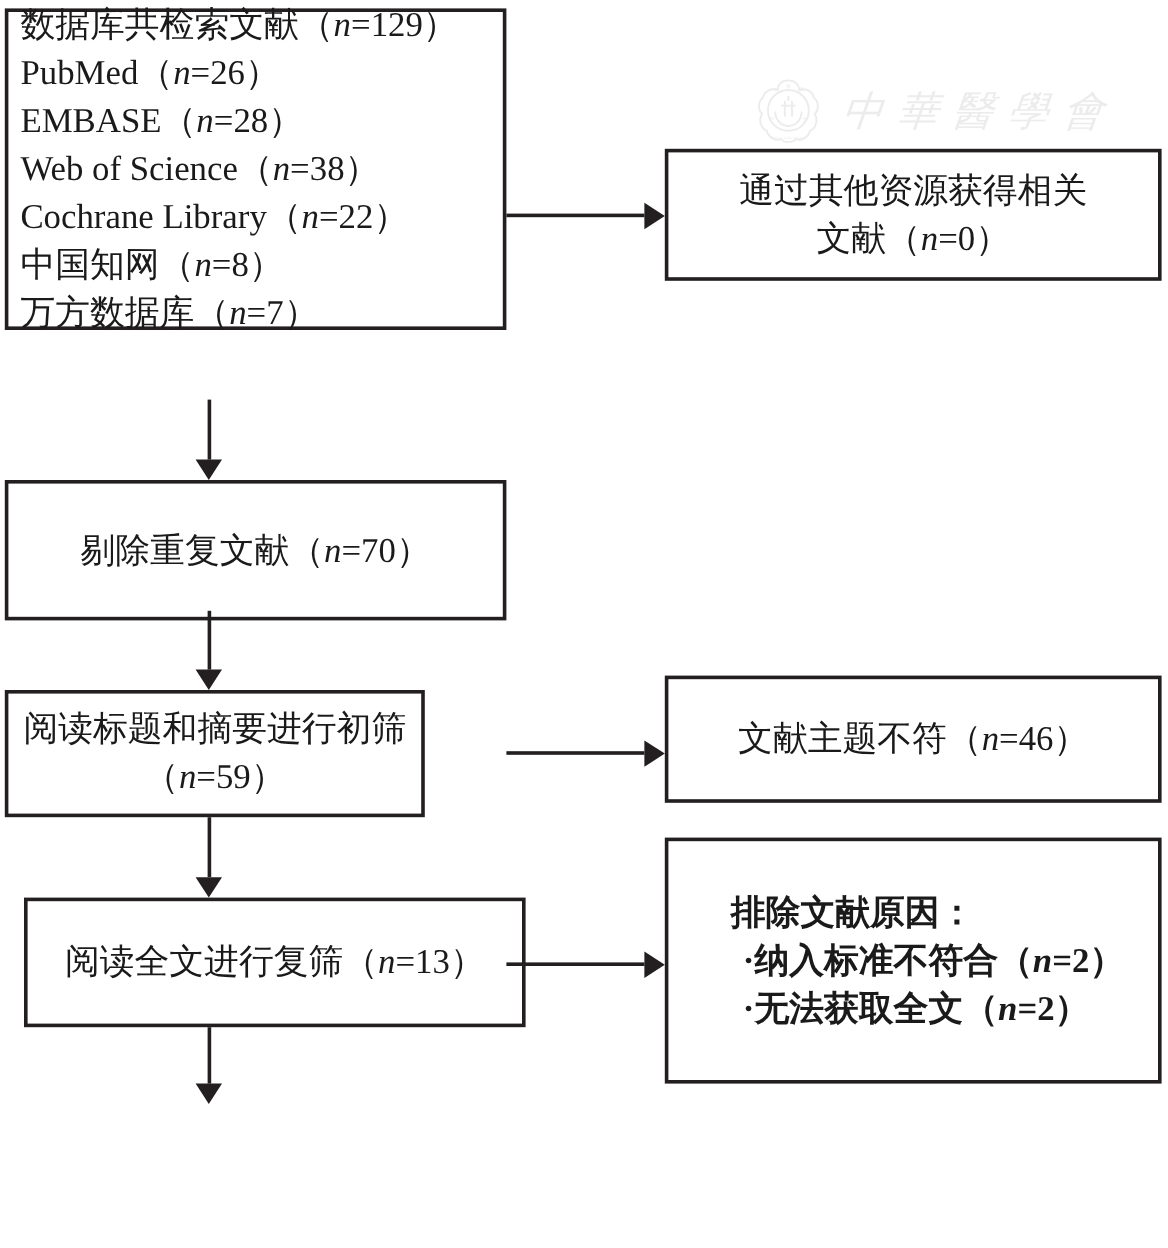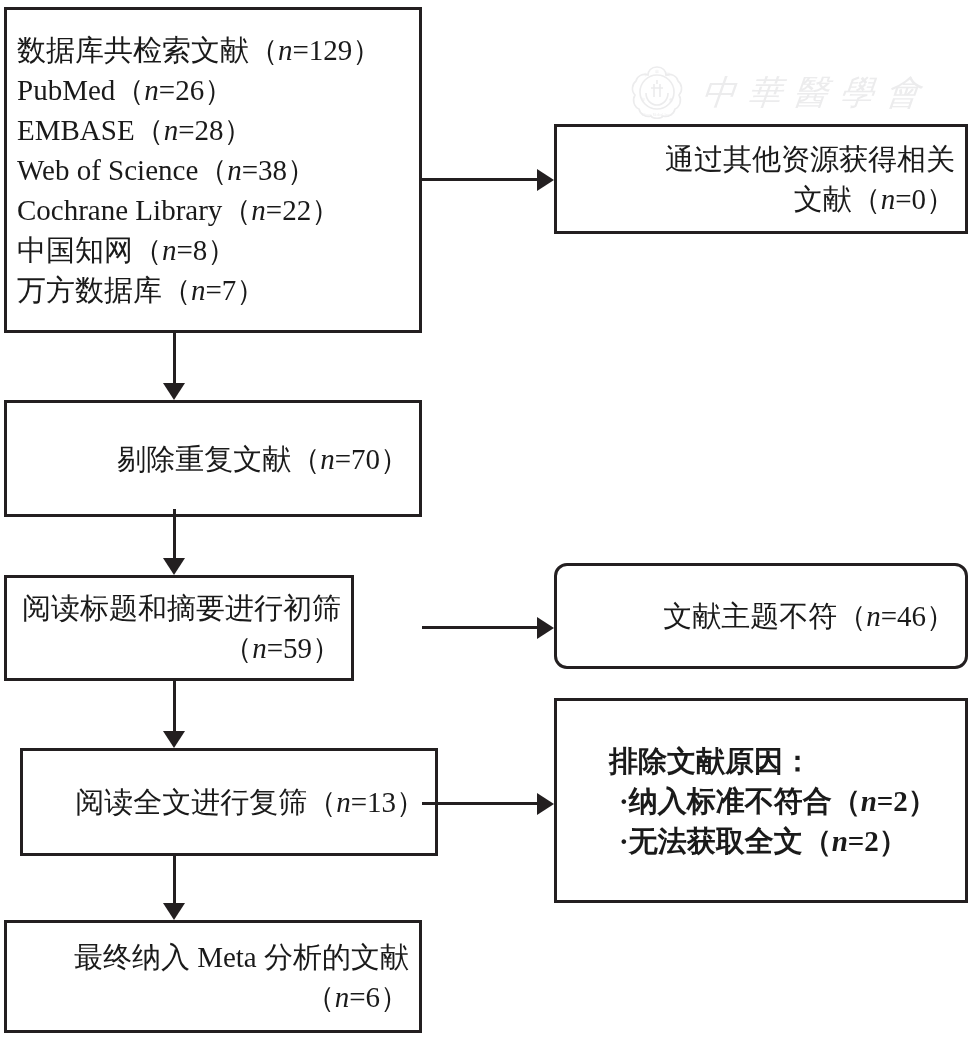--- a/index.html
+++ b/index.html
@@ -59,21 +59,21 @@
     justify-content: center;
   }
   .box-lines {
     padding: 0 10px;
   }
   .line {
     font-size: 29px;
     line-height: 40px;
     white-space: nowrap;
   }
-  .ctr { text-align: right; }
+  .ctr { text-align: center; }
   .lft { text-align: left; }
   .lft-indent { text-align: left; padding-left: 42px; }
   .lft-indent2 { text-align: left; padding-left: 52px; }
 
   .ital { font-style: italic; }
 
   
   .vline {
     position: absolute;
     background: #231f20;
@@ -123,21 +123,21 @@
           <text x="38" y="12">醫</text>
           <text x="13" y="37">學</text>
           <text x="41" y="37">會</text>
         </g>
         <text x="29" y="52" fill="#ececed" font-size="3.2" text-anchor="middle" font-family="'Liberation Serif', serif">Chinese Medical Assoc.</text>
       </svg>
     </div>
     <div class="wm-text">中華醫學會</div>
   </div>
 
-  <div class="box box-lines" style="left:4px; top:7px; width:418px; height:326px;">
+  <div class="box box-lines" style="left:4px; top:7px; width:418px; height:268px;">
     <div class="line lft">数据库共检索文献（<span class="ital">n</span>=129）</div>
     <div class="line lft">PubMed（<span class="ital">n</span>=26）</div>
     <div class="line lft">EMBASE（<span class="ital">n</span>=28）</div>
     <div class="line lft">Web of Science（<span class="ital">n</span>=38）</div>
     <div class="line lft">Cochrane Library（<span class="ital">n</span>=22）</div>
     <div class="line lft">中国知网（<span class="ital">n</span>=8）</div>
     <div class="line lft">万方数据库（<span class="ital">n</span>=7）</div>
   </div>
 
   <div class="box box-lines" style="left:554px; top:124px; width:414px; height:110px;">
@@ -147,38 +147,34 @@
 
   <div class="box box-lines" style="left:4px; top:400px; width:418px; height:117px;">
     <div class="line ctr">剔除重复文献（<span class="ital">n</span>=70）</div>
   </div>
 
   <div class="box box-lines" style="left:4px; top:575px; width:350px; height:106px;">
     <div class="line ctr">阅读标题和摘要进行初筛</div>
     <div class="line ctr">（<span class="ital">n</span>=59）</div>
   </div>
 
-  <div class="box box-lines" style="left:554px; top:563px; width:414px; height:106px;border-radius:13px;">
+  <div class="box box-lines" style="left:554px; top:563px; width:414px; height:106px;">
     <div class="line ctr">文献主题不符（<span class="ital">n</span>=46）</div>
   </div>
 
   <div class="box box-lines" style="left:4px; top:748px; width:418px; height:108px;margin-left:16px;">
     <div class="line ctr">阅读全文进行复筛（<span class="ital">n</span>=13）</div>
   </div>
 
   <div class="box box-lines" style="left:554px; top:698px; width:414px; height:205px;font-weight:bold;">
     <div class="line lft-indent">排除文献原因：</div>
     <div class="line lft-indent2">·纳入标准不符合（<span class="ital">n</span>=2）</div>
     <div class="line lft-indent2">·无法获取全文（<span class="ital">n</span>=2）</div>
   </div>
 
-  <div class="box box-lines" style="left:4px; top:920px; width:418px; height:113px;">
-    <div class="line ctr">最终纳入 Meta 分析的文献</div>
-    <div class="line ctr">（<span class="ital">n</span>=6）</div>
-  </div>
 
   <div class="hline" style="left:422px; top:178px; width:115px;"></div>
   <div class="arrow-right" style="left:537px; top:169px;"></div>
 
   <div class="vline" style="left:173px; top:333px; height:50px;"></div>
   <div class="arrow-down" style="left:163px; top:383px;"></div>
 
   <div class="vline" style="left:173px; top:509px; height:49px;"></div>
   <div class="arrow-down" style="left:163px; top:558px;"></div>
 

